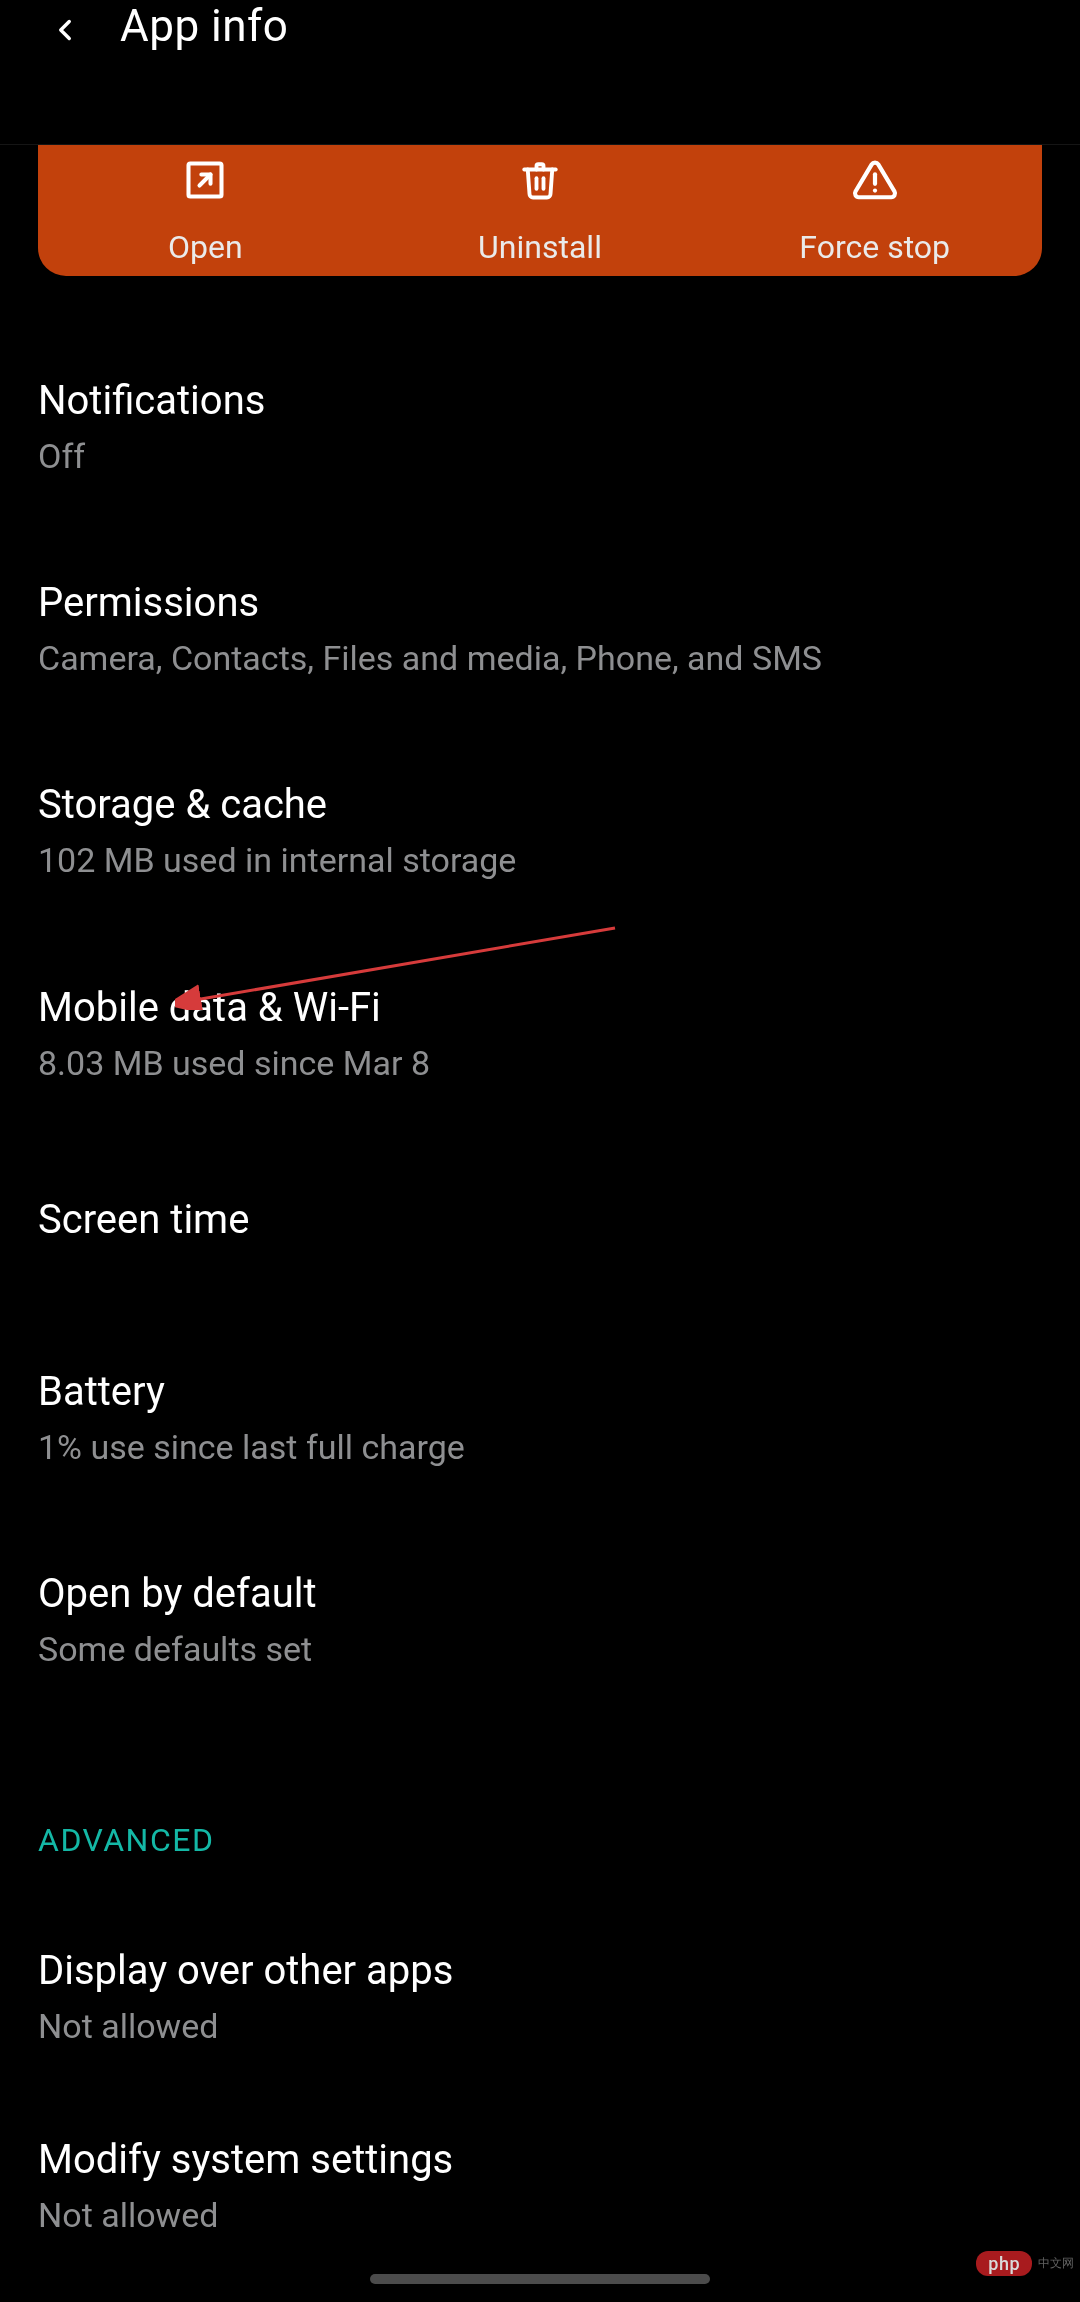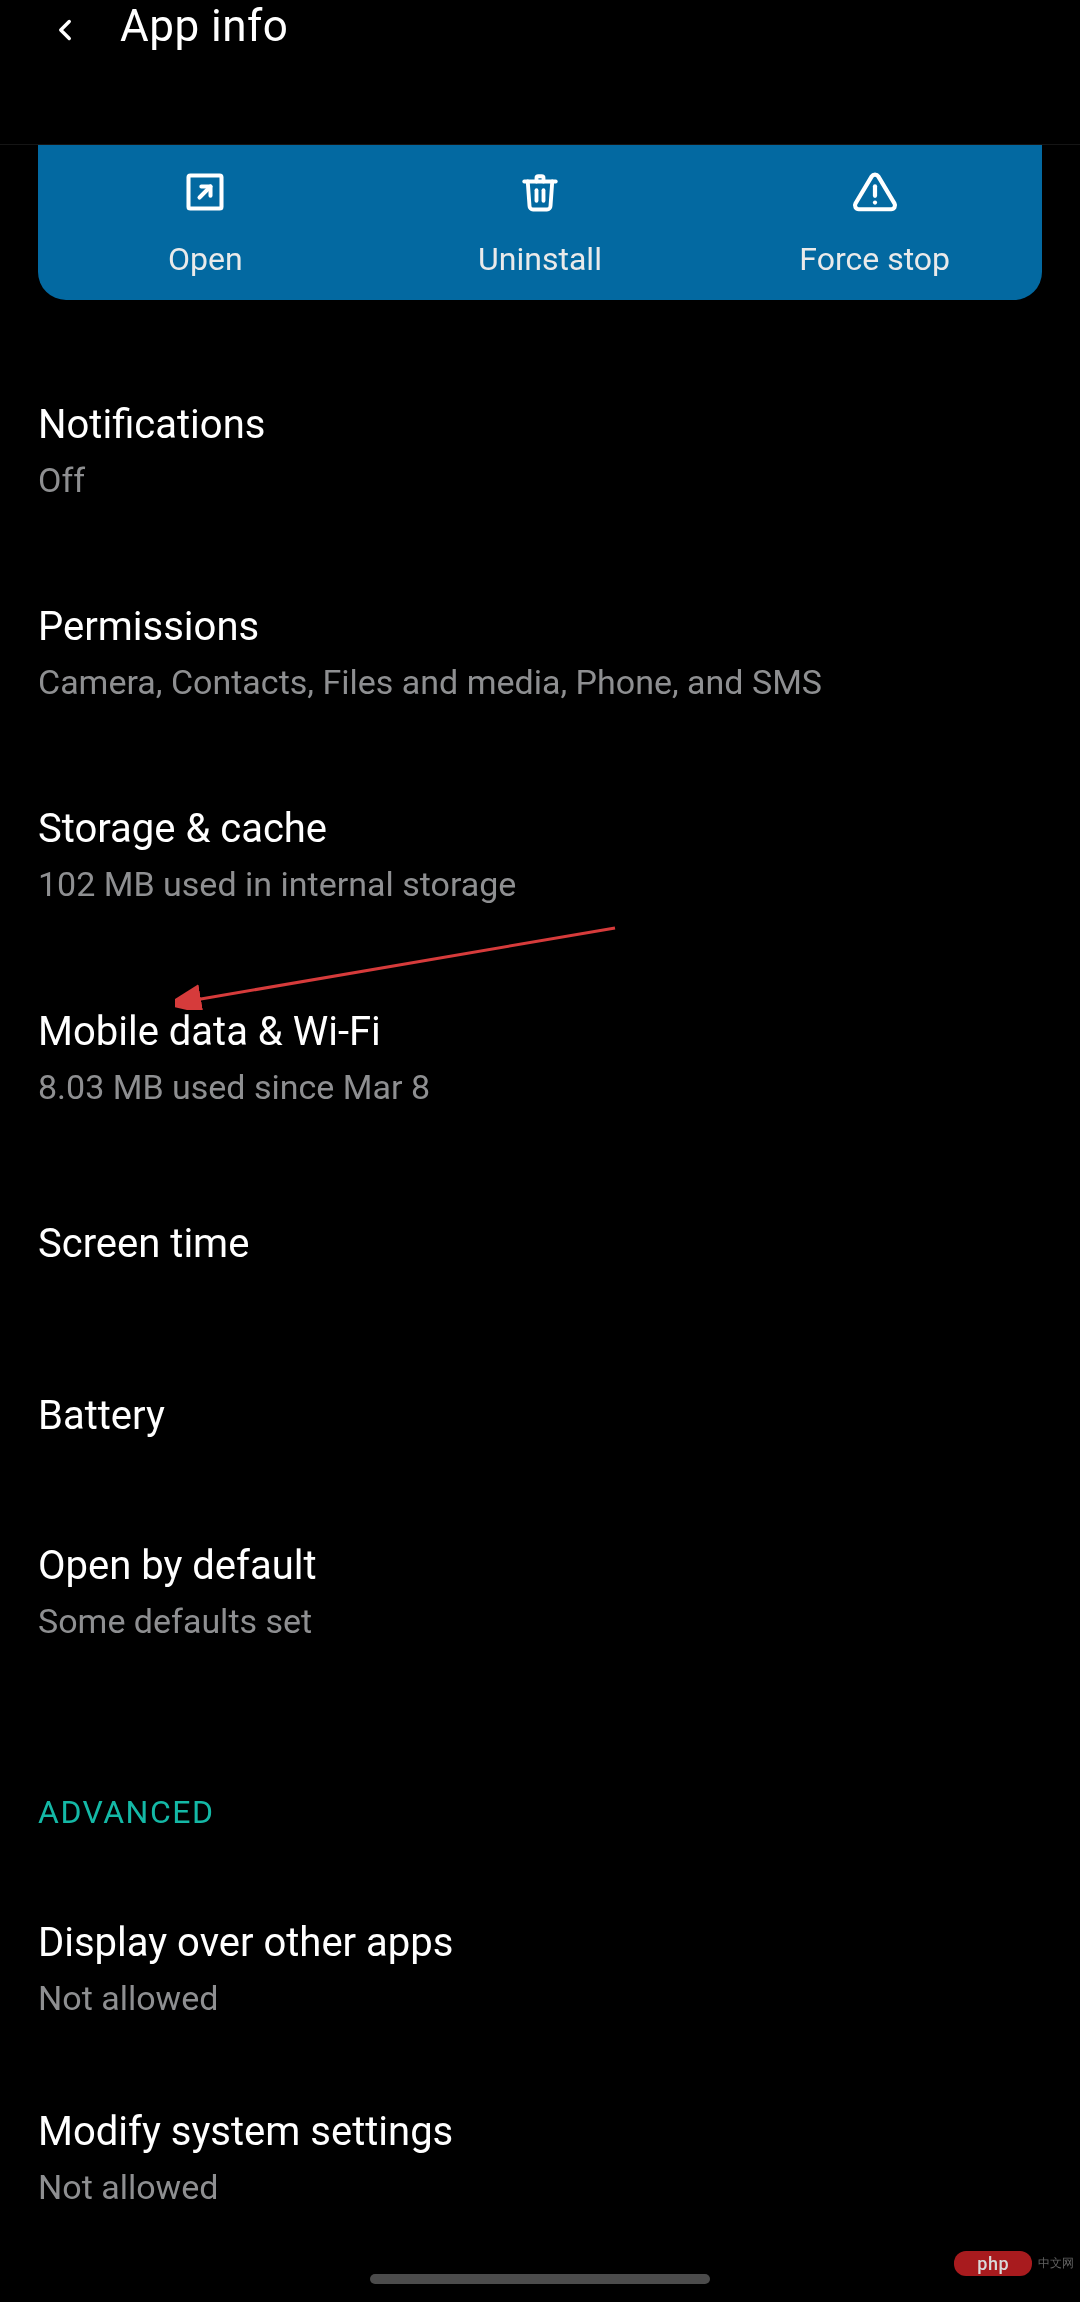--- a/index.html
+++ b/index.html
@@ -1,38 +1,38 @@
 <!DOCTYPE html>
 <html><head>
 <meta charset="utf-8">
 <style>
   * { margin: 0; padding: 0; box-sizing: border-box; -webkit-font-smoothing: antialiased; }
   html, body { width: 1080px; height: 2302px; background: #000; font-family: -apple-system, BlinkMacSystemFont, "Segoe UI", Roboto, Helvetica, Arial, sans-serif; color: #fff; overflow: hidden; position: relative; }
   .topbar { display: flex; align-items: flex-start; height: 145px; padding-left: 35px; border-bottom: 1px solid #151515; }
   .back-btn { width: 60px; height: 60px; display: flex; align-items: center; justify-content: center; cursor: pointer; }
   .title { font-size: 44px; font-weight: 400; margin-left: 25px; letter-spacing: 0.5px; }
-  .action-card { margin: 0 38px; background: #0369a1; border-radius: 0 0 28px 28px; height: 155px; display: flex; }
+  .action-card { margin: 0 38px; background: #c2410c; border-radius: 0 0 28px 28px; height: 131px; display: flex; }
   .action-btn { flex: 1; display: flex; flex-direction: column; align-items: center; justify-content: center; gap: 24px; cursor: pointer; }
   .action-icon { width: 48px; height: 48px; display: flex; align-items: center; justify-content: center; }
   .action-label { font-size: 32px; color: #eaeaea; }
   .content { padding: 0 38px; }
   .list-item { padding-top: 68px; cursor: pointer; }
   .list-item.single { padding-top: 78px; }
   .item-title { font-size: 40px; color: #fff; font-weight: 400; line-height: 1.25; margin-top: 32px; }
   .item-sub { font-size: 34px; color: #8e8f91; margin-top: 8px; line-height: 1.3; }
   .section-header { font-size: 32px; color: #14b8a6; letter-spacing: 1.5px; padding-top: 150px; }
   .adv-item { padding-top: 55px; cursor: pointer; }
   
   .arrow-svg { position: absolute; top: 920px; left: 175px; width: 450px; height: 90px; pointer-events: none; }
   
   .navbar { position: absolute; bottom: 10px; left: 0; right: 0; height: 18px; display: flex; justify-content: center; }
   .navbar-pill { width: 340px; height: 10px; background: #4b4b4b; border-radius: 5px; }
   
   .watermark { position: absolute; right: 6px; bottom: 26px; display: flex; align-items: center; gap: 6px; opacity: 0.85; }
-  .wm-pill { background: #c62024; color: #fff; font-size: 18px; padding: 2px 23px; border-radius: 12px; font-weight: 500; letter-spacing: 0.5px; }
+  .wm-pill { background: #c62024; color: #fff; font-size: 18px; padding: 2px 12px; border-radius: 12px; font-weight: 500; letter-spacing: 0.5px; }
   .wm-text { color: #737373; font-size: 12px; }
 </style>
 </head>
 <body>
 
 <div class="topbar">
   <div class="back-btn">
     <svg width="34" height="34" viewBox="0 0 24 24" fill="none" stroke="#ffffff" stroke-width="2.4" stroke-linecap="round" stroke-linejoin="round">
         <polyline points="15 18 9 12 15 6"></polyline>
       </svg>
@@ -96,20 +96,21 @@
     <div class="item-title">Mobile data &amp; Wi-Fi</div>
     <div class="item-sub">8.03 MB used since Mar 8</div>
   </div>
 
   <div class="list-item single">
     <div class="item-title">Screen time</div>
   </div>
 
   <div class="list-item" style="padding-top:90px">
     <div class="item-title">Battery</div>
+    <div class="item-sub">1% use since last full charge</div>
   </div>
 
   <div class="list-item">
     <div class="item-title">Open by default</div>
     <div class="item-sub">Some defaults set</div>
   </div>
 
   <div class="section-header">ADVANCED</div>
 
   <div class="adv-item">

